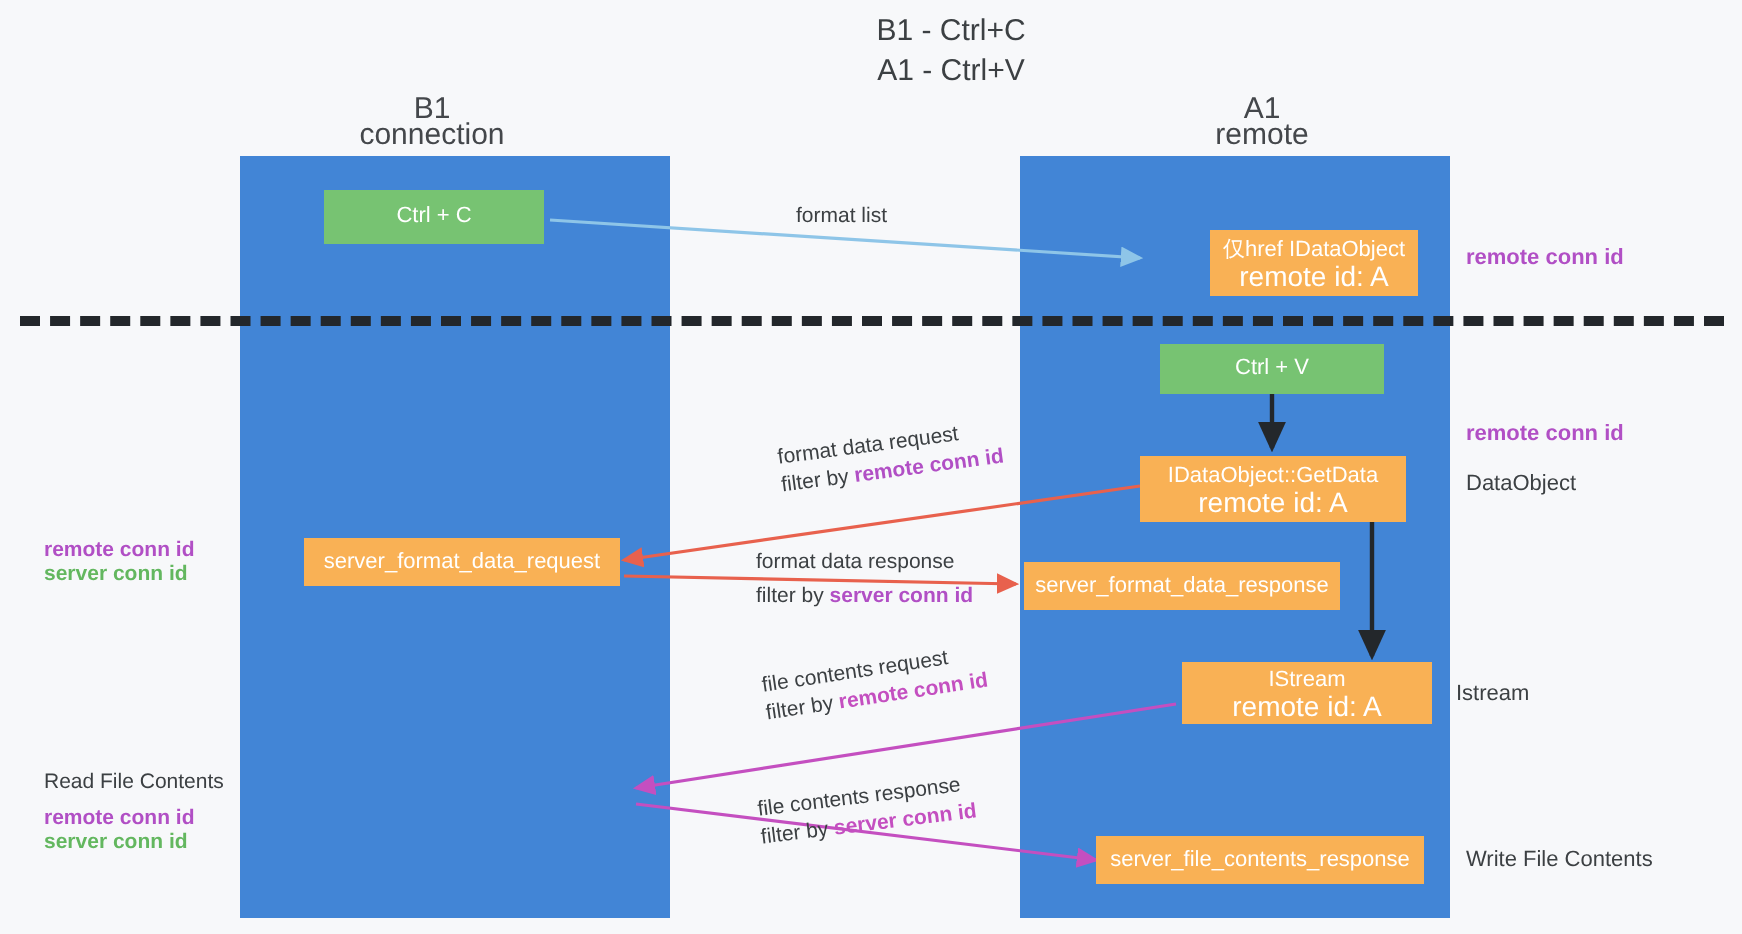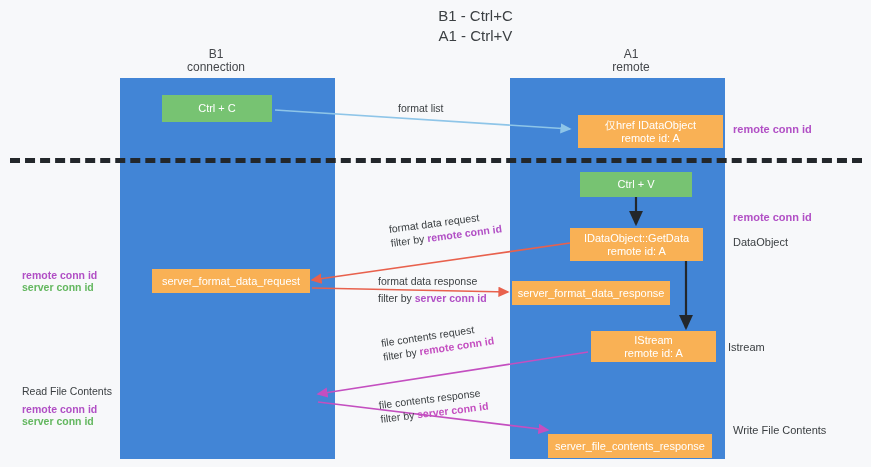--- a/index.html
+++ b/index.html
@@ -10,33 +10,33 @@
     color:#3c4043;
     overflow:hidden;
     position:relative;
   }
   #stage{position:absolute;left:0;top:0;width:871px;height:467px;}
   svg#wires{position:absolute;left:0;top:0;width:871px;height:467px;pointer-events:none;}
 
   
   .lane{position:absolute;background:#4285d6;}
   .lane-head{
-    position:absolute;text-align:center;font-size:12px;line-height:13px;color:#44474b;
+    position:absolute;text-align:center;font-size:15px;line-height:13px;color:#44474b;
   }
 
   
   .node{
     position:absolute;box-sizing:border-box;
     display:flex;flex-direction:column;align-items:center;justify-content:center;
     text-align:center;color:#ffffff;font-size:11px;line-height:13px;
     padding:3px 5px;
   }
   .node.green{background:#77c372;}
   .node.orange{background:#f9b155;}
-  .node .l2{font-size:11px;}
+  .node .l2{font-size:14px;}
 
   
   .lbl{position:absolute;font-size:10.5px;line-height:13px;color:#3c4043;white-space:nowrap;}
   .lbl.right{font-size:11px;}
   .purple{color:#b14fc5;font-weight:bold;}
   .green-t{color:#63b75f;font-weight:bold;}
   .magenta{color:#c44fc0;font-weight:bold;}
   .bold{font-weight:bold;}
 
   
@@ -107,21 +107,21 @@
 
     <line x1="318" y1="402" x2="548" y2="430" stroke="#c44fc0" stroke-width="1.6" marker-end="url(#ah-mag)"></line>
   </svg>
 
   <div id="divider"></div>
 
   <div class="node green" style="left:162px;top:95px;width:110px;height:27px;align-items:center;">
     <div>Ctrl + C</div>
   </div>
 
-  <div class="node orange" style="left:578px;top:115px;width:145px;height:33px;">
+  <div class="node orange" style="left:605px;top:115px;width:104px;height:33px;">
     <div>仅href IDataObject</div>
     <div class="l2">remote id: A</div>
   </div>
 
   <div class="node green" style="left:580px;top:172px;width:112px;height:25px;text-align:right;">
     <div>Ctrl + V</div>
   </div>
 
   <div class="node orange" style="left:570px;top:228px;width:133px;height:33px;">
     <div>IDataObject::GetData</div>
@@ -135,21 +135,21 @@
   <div class="node orange" style="left:512px;top:281px;width:158px;height:24px;">
     <div>server_format_data_response</div>
   </div>
 
   <div class="node orange" style="left:591px;top:331px;width:125px;height:31px;">
     <div>IStream</div>
     <div class="l2">remote id: A</div>
   </div>
 
 
-  <div class="node orange" style="left:548px;top:434px;width:164px;height:24px;">
+  <div class="node orange" style="left:548px;top:418px;width:164px;height:24px;">
     <div>server_file_contents_response</div>
   </div>
 
   <div class="lbl" style="left:398px;top:102px;">format list</div>
 
   <div class="rot" style="left:388px;top:222px;transform:rotate(-7.5deg);">
     <div>format data request</div>
     <div>
       <span>filter by </span><span class="purple">remote conn id</span>
     </div>

